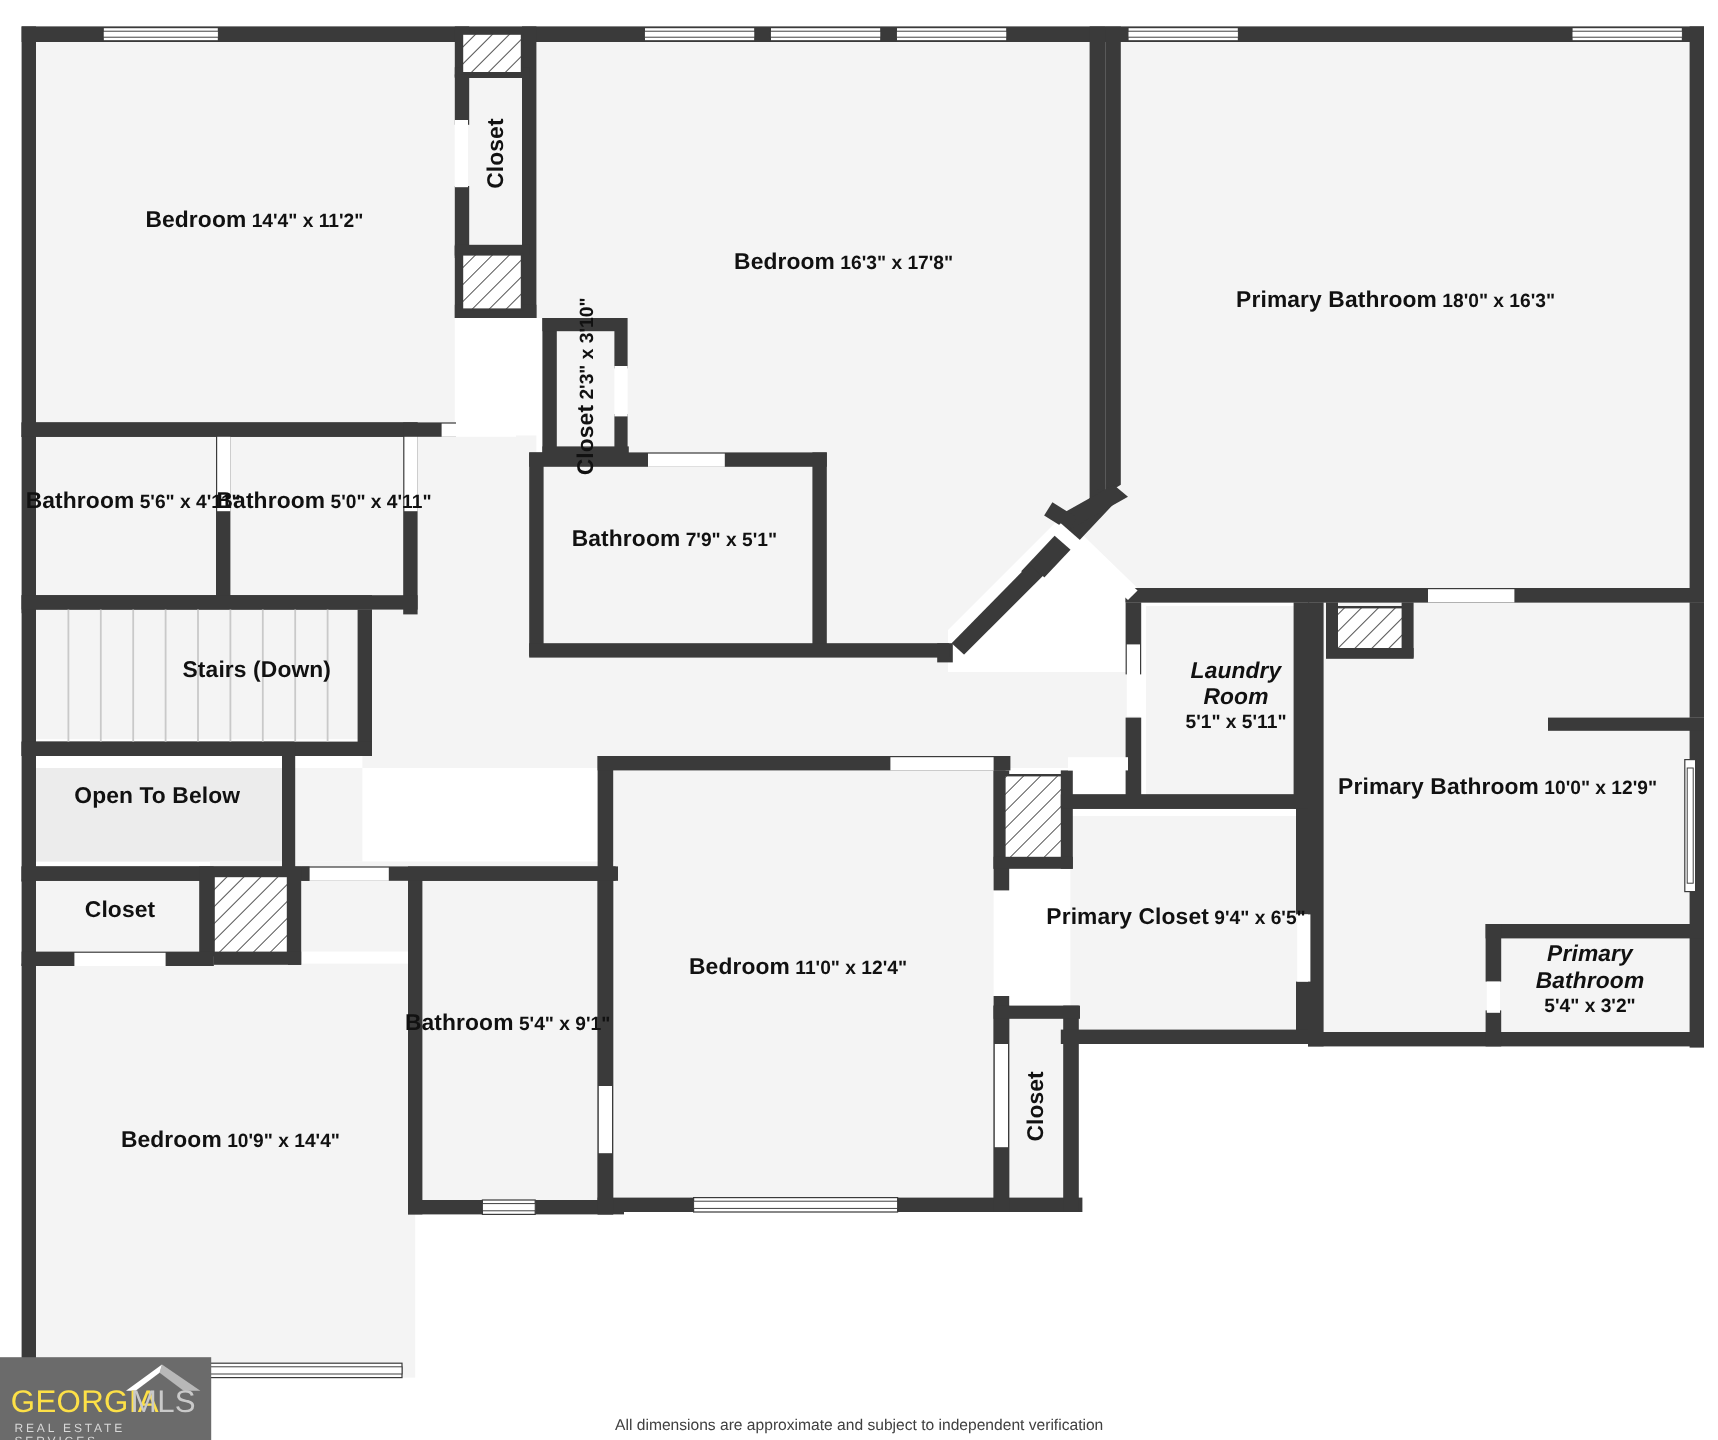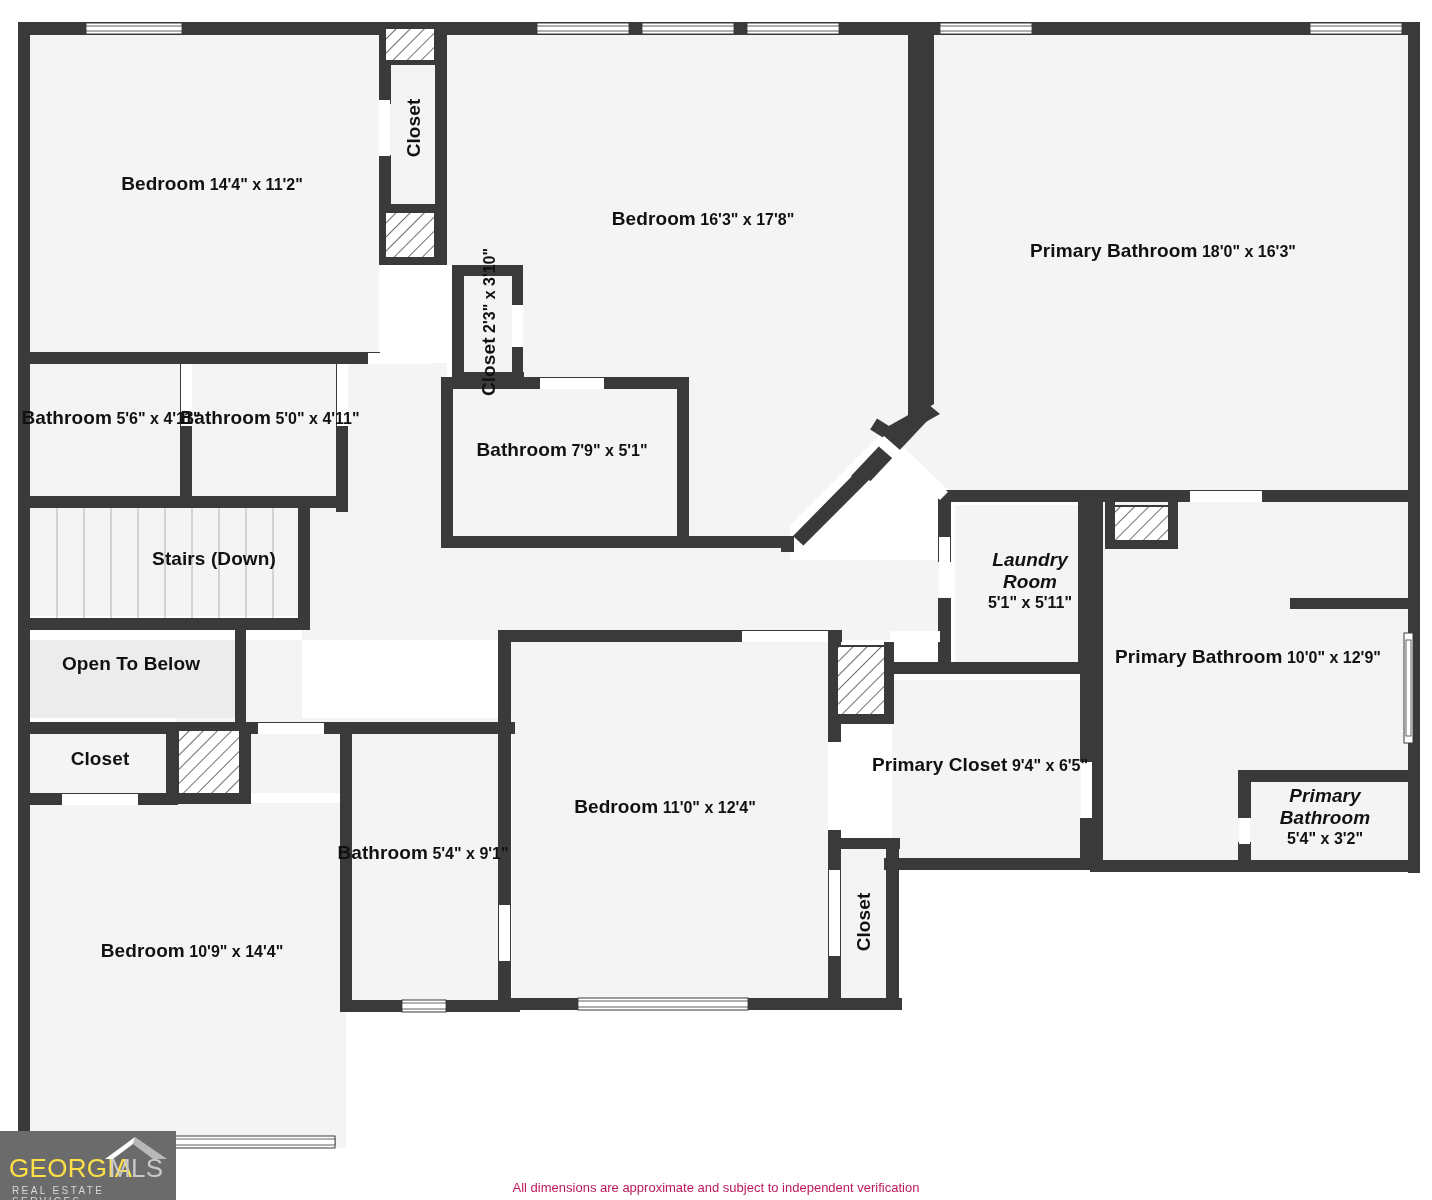--- a/index.html
+++ b/index.html
@@ -15,21 +15,21 @@
   #logo{position:absolute;left:0px;top:1131px;width:176px;height:69px;
         background:#6b6b6b;overflow:hidden;}
   #logo .g1{position:absolute;left:9px;top:22px;font-size:26px;letter-spacing:.3px;
             color:#fde047;font-weight:normal;font-family:"Liberation Sans",sans-serif;}
   #logo .g2{position:absolute;left:109px;top:22px;font-size:26px;letter-spacing:.3px;
             color:#c9c9c9;font-weight:normal;font-family:"Liberation Sans",sans-serif;}
   #logo .g3{position:absolute;left:12px;top:54px;font-size:10px;letter-spacing:2.4px;
             color:#d8d8d8;font-family:"Liberation Sans",sans-serif;}
   #logo .roof{position:absolute;left:105px;top:4px;width:66px;height:26px;}
   #disc{position:absolute;left:0;top:1180px;width:1432px;text-align:center;
-        font-size:13px;color:#be185d;font-family:"Liberation Sans",sans-serif;}
+        font-size:13px;color:#404040;font-family:"Liberation Sans",sans-serif;}
 </style>
 </head>
 <body>
 
 <svg id="plan" viewBox="0 0 1432 1200">
   <defs>
     <pattern id="hatch" width="10" height="10" patternUnits="userSpaceOnUse" patternTransform="rotate(45)">
       <rect width="10" height="10" fill="#ffffff"></rect>
       <line x1="0" y1="0" x2="0" y2="10" stroke="#4a4a4a" stroke-width="1.6"></line>
     </pattern>

